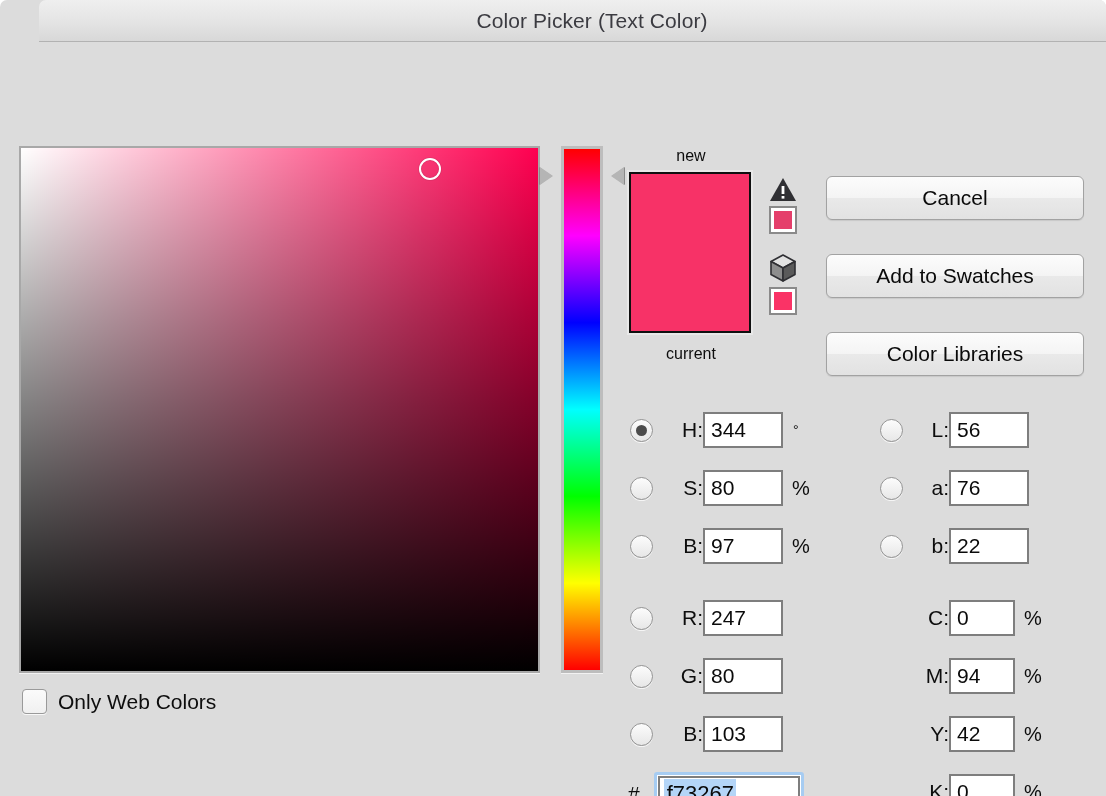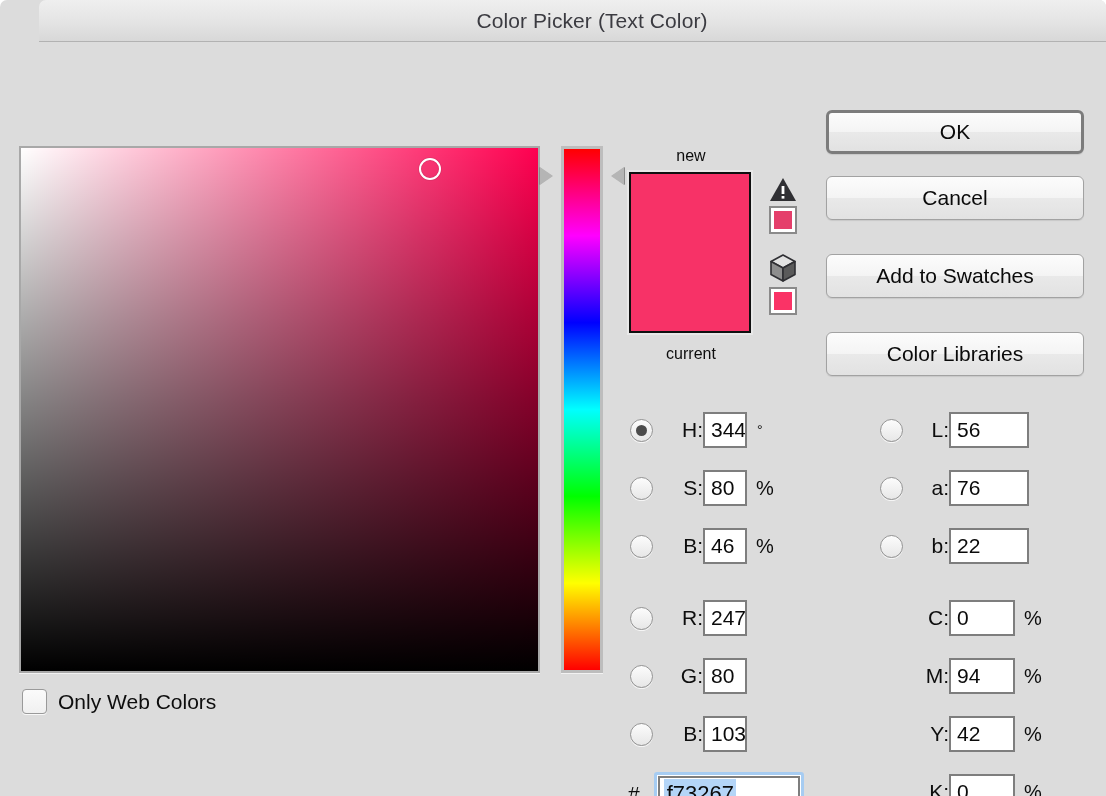--- a/index.html
+++ b/index.html
@@ -281,21 +281,21 @@
   .field-unit {
     font-size: 20px;
     color: #0d0d0d;
     margin-left: 9px;
     flex: 0 0 auto;
   }
   .field-unit.deg { font-size: 14px; margin-left: 10px; }
 
   
   .col-left .field-label { width: 38px; margin-left: 12px; }
-  .col-left .field-input { width: 44px; }
+  .col-left .field-input { width: 80px; }
   
   .col-right .field-label { width: 34px; margin-left: 12px; }
   .col-right .field-input { width: 80px; }
   .col-cmyk .field-label  { width: 34px; margin-left: 12px; }
   .col-cmyk .field-input  { width: 66px; }
 
   
   .hex-row {
     position: absolute;
     left: 628px; top: 726px;
@@ -388,21 +388,20 @@
           <path d="M15 2 L27 8.5 L15 15 L3 8.5 Z" fill="#e2e2e2" stroke="#2f2f33" stroke-width="1.6" stroke-linejoin="round"></path>
           <path d="M3 8.5 L15 15 L15 28 L3 21.5 Z" fill="#8d8d8d" stroke="#2f2f33" stroke-width="1.6" stroke-linejoin="round"></path>
           <path d="M27 8.5 L15 15 L15 28 L27 21.5 Z" fill="#5a5a5a" stroke="#2f2f33" stroke-width="1.6" stroke-linejoin="round"></path>
         </svg>
       </div>
       <div class="cube-chip">
         <div class="cube-chip-inner" id="websafe-chip" style="background: rgb(250, 51, 102);"></div>
       </div>
     </div>
 
-    <div class="btn default" id="btn-ok">OK</div>
     <div class="btn" id="btn-cancel">Cancel</div>
     <div class="btn" id="btn-lib">Color Libraries</div>
     <div class="btn" id="btn-add">Add to Swatches</div>
 
     <div class="fields">
 
       <div class="field-row col-left" style="left:0px; top:0px;">
         <div class="radio on"></div>
         <div class="field-label">H:</div>
         <div class="field-input">344</div>
@@ -410,21 +409,21 @@
       </div>
       <div class="field-row col-left" style="left:0px; top:58px;">
         <div class="radio"></div>
         <div class="field-label">S:</div>
         <div class="field-input">80</div>
         <div class="field-unit">%</div>
       </div>
       <div class="field-row col-left" style="left:0px; top:116px;">
         <div class="radio"></div>
         <div class="field-label">B:</div>
-        <div class="field-input">46</div>
+        <div class="field-input">97</div>
         <div class="field-unit">%</div>
       </div>
 
       <div class="field-row col-left" style="left:0px; top:188px;">
         <div class="radio"></div>
         <div class="field-label">R:</div>
         <div class="field-input">247</div>
       </div>
       <div class="field-row col-left" style="left:0px; top:246px;">
         <div class="radio"></div>

